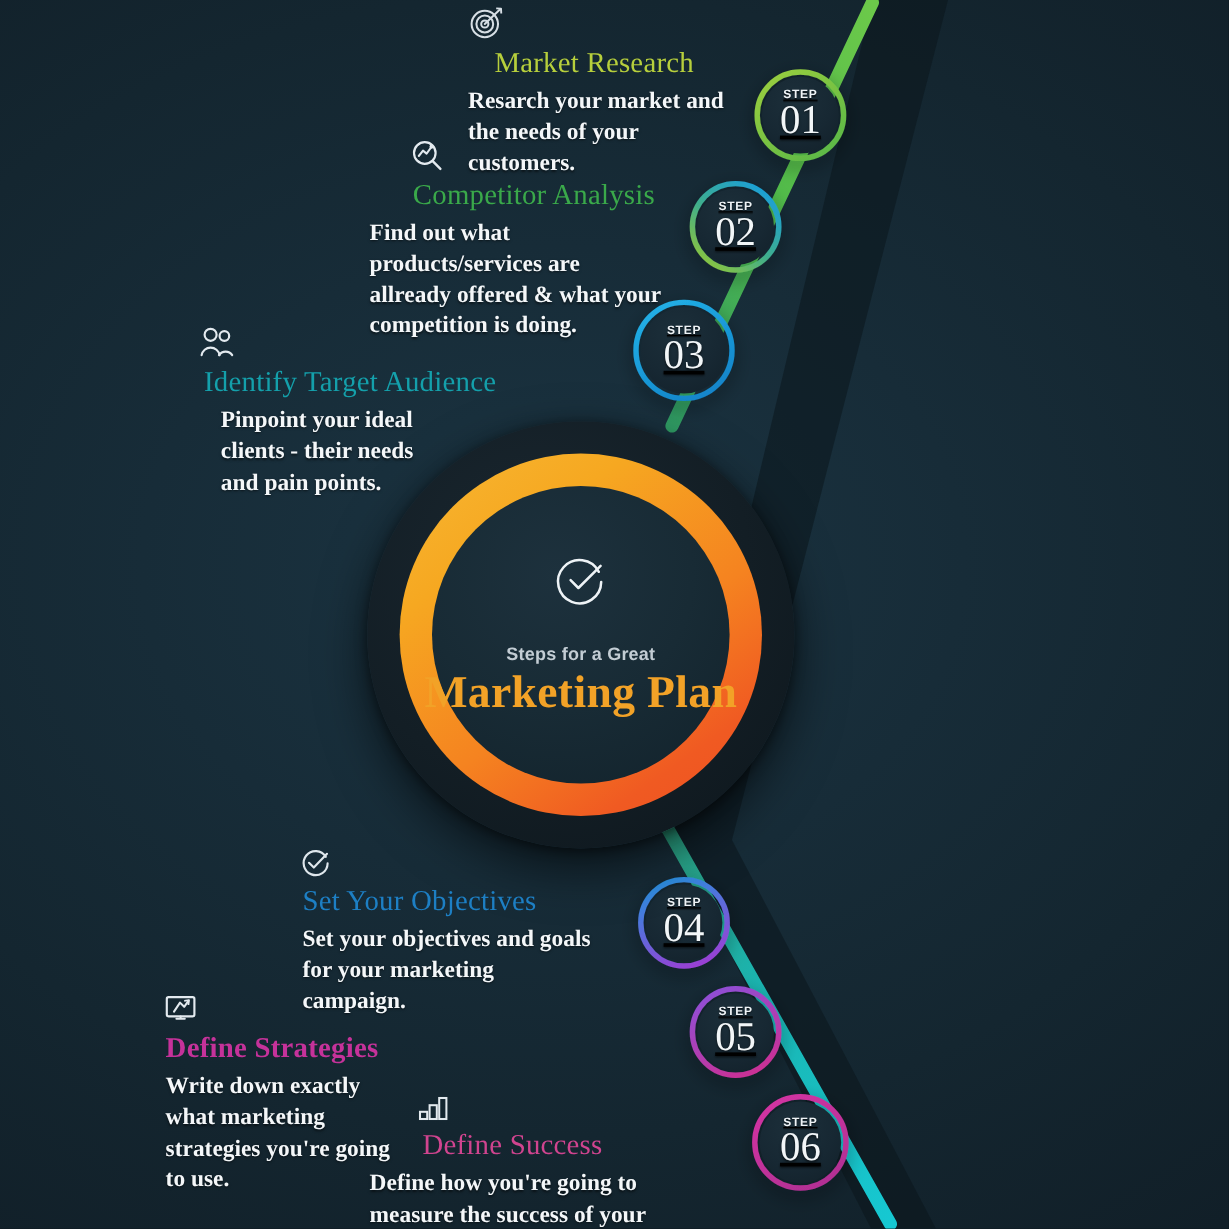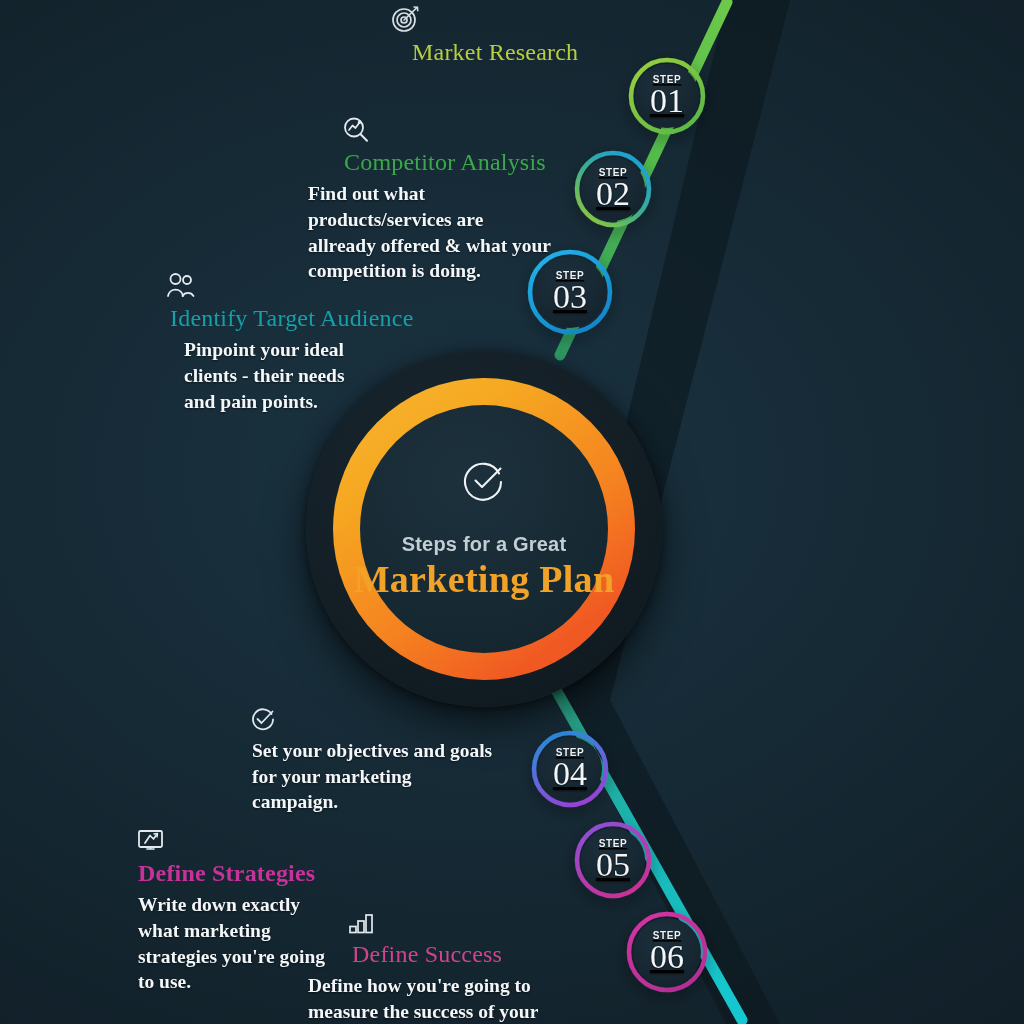--- a/index.html
+++ b/index.html
@@ -41,21 +41,21 @@
   .center-ring-inner{
     position:absolute;left:27px;top:27px;width:248px;height:248px;border-radius:50%;
     background:radial-gradient(circle at 42% 30%, #1d313d 0%, #182b35 50%, #12222b 100%);
   }
   .center-content{
     position:absolute;left:0;top:0;width:356px;height:356px;
     display:flex;flex-direction:column;align-items:center;justify-content:center;
   }
   .center-icon{margin-bottom:26px;}
   .center-sub{
-    font-family:"Liberation Sans",sans-serif;font-weight:700;font-size:20px;
+    font-family:"Liberation Sans",sans-serif;font-weight:700;font-size:15px;
     color:#c3cdd4;letter-spacing:.2px;margin:0 0 2px 0;
   }
   .center-main{
     font-family:"Liberation Serif",serif;font-weight:700;font-size:38px;
     color:#f2a227;letter-spacing:.3px;margin:0;line-height:1.12;
   }
 
   
   .step{position:absolute;border-radius:50%;display:flex;flex-direction:column;
         align-items:center;justify-content:center;text-decoration:underline;}
@@ -189,20 +189,21 @@
     <span class="icon">
       <svg width="30" height="30" viewBox="0 0 30 30">
         <circle cx="14" cy="16" r="11" fill="none" stroke="#d6dee4" stroke-width="1.7"></circle>
         <circle cx="14" cy="16" r="7" fill="none" stroke="#d6dee4" stroke-width="1.7"></circle>
         <circle cx="14" cy="16" r="3" fill="none" stroke="#d6dee4" stroke-width="1.7"></circle>
         <path d="M14 16 L27 3.5" stroke="#d6dee4" stroke-width="1.7" stroke-linecap="round" fill="none"></path>
         <path d="M23.5 3 L27.5 3.2 L27.7 7.2" fill="none" stroke="#d6dee4" stroke-width="1.6" stroke-linejoin="round"></path>
       </svg>
     </span>
     <p class="blk-title" style="color:#b7cf3c;margin-left:22px;">Market Research</p>
+    <p class="blk-body" style="width:215px;">Resarch your market and the needs of your customers.</p>
   </div>
 
   <div class="block" style="left:308px;top:116px;width:300px;">
     <span class="icon" style="margin-left:34px;">
       <svg width="28" height="28" viewBox="0 0 28 28">
         <circle cx="12" cy="11.5" r="9" fill="none" stroke="#e3eaef" stroke-width="1.8"></circle>
         <path d="M18.6 18.2 L25 24.8" stroke="#e3eaef" stroke-width="2" stroke-linecap="round" fill="none"></path>
         <path d="M7 14 L10.5 9.5 L13.5 12 L17.5 6.5" fill="none" stroke="#e3eaef" stroke-width="1.7" stroke-linecap="round" stroke-linejoin="round"></path>
         <circle cx="17.6" cy="6.2" r="1.7" fill="#e3eaef"></circle>
       </svg>
@@ -224,20 +225,21 @@
     <p class="blk-body" style="width:170px;margin-left:18px;">Pinpoint your ideal clients -  their needs and pain points.</p>
   </div>
 
   <div class="block" style="left:250px;top:706px;width:320px;">
     <span class="icon">
       <svg width="26" height="26" viewBox="0 0 26 26">
         <path d="M21.5 8 A10 10 0 1 0 23 13.5" fill="none" stroke="#dfe7ec" stroke-width="1.8" stroke-linecap="round"></path>
         <path d="M7.5 13 L11.5 17 L22.5 5.5" fill="none" stroke="#dfe7ec" stroke-width="1.8" stroke-linecap="round" stroke-linejoin="round"></path>
       </svg>
     </span>
+    <p class="blk-title" style="color:#1d7fc4;margin-left:2px;">Set Your Objectives</p>
     <p class="blk-body" style="width:248px;margin-left:2px;">Set your objectives and goals for your marketing campaign.</p>
   </div>
 
   <div class="block" style="left:137px;top:829px;width:320px;">
     <span class="icon">
       <svg width="28" height="26" viewBox="0 0 28 26">
         <rect x="2" y="2" width="23" height="16" rx="1.5" fill="none" stroke="#e3eaef" stroke-width="1.8"></rect>
         <path d="M10 20 L17 20 M13.5 18 L13.5 20" stroke="#e3eaef" stroke-width="1.7" stroke-linecap="round" fill="none"></path>
         <path d="M8 14 L13 6.5 L16.5 10 L20 5" fill="none" stroke="#e3eaef" stroke-width="1.7" stroke-linecap="round" stroke-linejoin="round"></path>
         <path d="M16.5 5 L20.5 4.5 L20 8.5" fill="none" stroke="#e3eaef" stroke-width="1.5" stroke-linejoin="round"></path>

